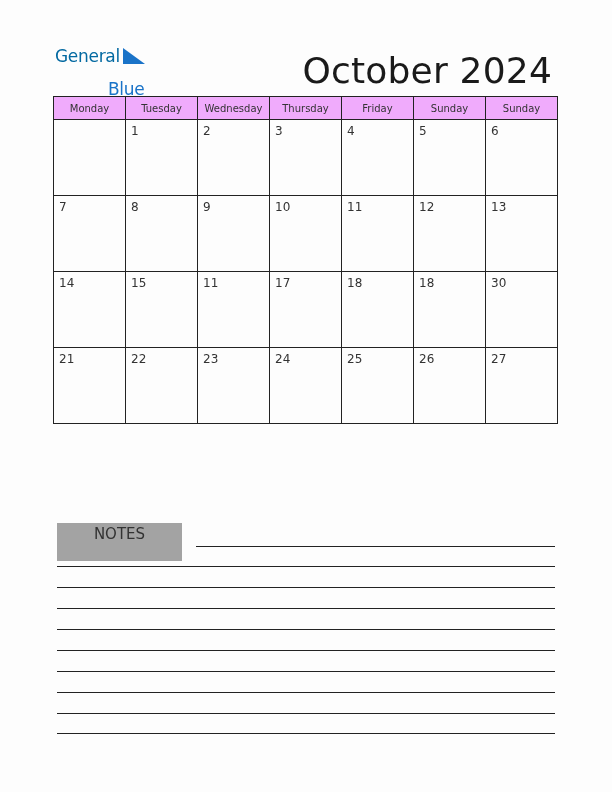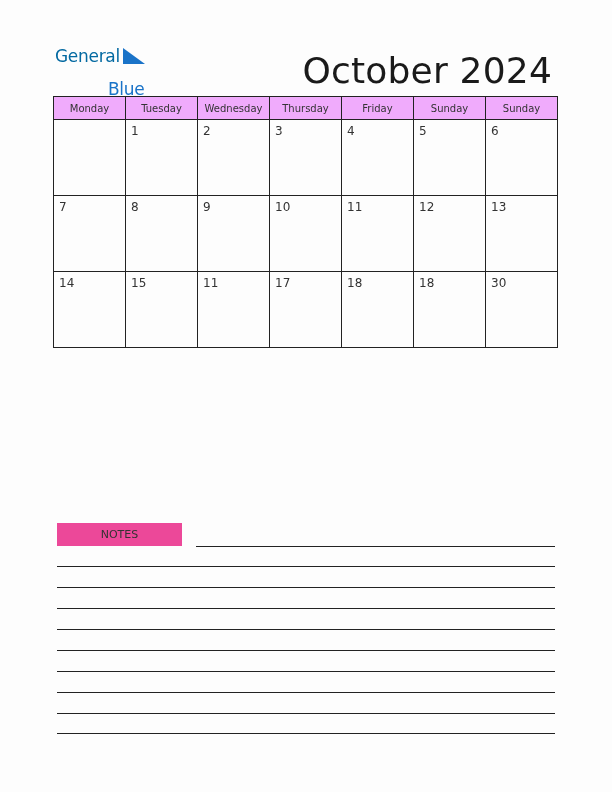--- a/index.html
+++ b/index.html
@@ -6,21 +6,21 @@
   body { width: 612px; height: 792px; background: #fdfdfd; position: relative; font-family: "DejaVu Sans", sans-serif; overflow: hidden; }
   .logo { position: absolute; left: 55px; top: 46px; width: 100px; height: 40px; }
   .logo .general { position: absolute; left: 0; top: 0; font-size: 17px; color: #0369a1; letter-spacing: -0.3px; }
   .logo .blue { position: absolute; left: 53px; top: 17px; font-size: 17px; color: #1a73c8; letter-spacing: -0.3px; margin-top: 16px; }
   .logo svg { position: absolute; left: 66px; top: 2px; }
   .title { position: absolute; right: 60px; top: 50px; font-size: 36px; color: #1a1a1a; letter-spacing: 0.2px; }
   table.cal { position: absolute; left: 53px; top: 96px; width: 505px; border-collapse: collapse; table-layout: fixed; }
   table.cal th { height: 22px; background: #f0abfc; border: 1px solid #222; font-weight: normal; font-size: 10px; color: #333; padding: 0; }
   table.cal td { height: 75px; border: 1px solid #222; vertical-align: top; padding: 0; }
   table.cal td span { display: block; padding: 4px 0 0 5px; font-size: 12px; color: #333; }
-  .notes-label { position: absolute; left: 57px; top: 523px; width: 125px; height: 23px; background: #ec4899; text-align: center; line-height: 23px; font-size: 11px; color: #333; }
+  .notes-label { position: absolute; left: 57px; top: 523px; width: 125px; height: 38px; background: #a3a3a3; text-align: center; line-height: 23px; font-size: 15px; color: #333; }
   .line { position: absolute; height: 1px; background: #222; }
 </style>
 </head>
 <body>
 
 <div class="logo">
   <span class="general">General</span>
   <svg width="24" height="16" viewBox="0 0 24 16">
       <polygon points="2,0 2,16 24,16" fill="#1a73c8"></polygon>
     </svg>
@@ -104,20 +104,43 @@
         <td>
           <span>18</span>
         </td>
         <td>
           <span>18</span>
         </td>
         <td>
           <span>30</span>
         </td>
       </tr>
+      <tr>
+        <td>
+          <span>21</span>
+        </td>
+        <td>
+          <span>22</span>
+        </td>
+        <td>
+          <span>23</span>
+        </td>
+        <td>
+          <span>24</span>
+        </td>
+        <td>
+          <span>25</span>
+        </td>
+        <td>
+          <span>26</span>
+        </td>
+        <td>
+          <span>27</span>
+        </td>
+      </tr>
     </tbody>
 </table>
 
 <div class="notes-label">NOTES</div>
 <div id="notes-lines">
     <div class="line" style="top: 546px; left: 196px; width: 359px;"></div>
     <div class="line" style="top: 566px; left: 57px; width: 498px;"></div>
     <div class="line" style="top: 587px; left: 57px; width: 498px;"></div>
     <div class="line" style="top: 608px; left: 57px; width: 498px;"></div>
     <div class="line" style="top: 629px; left: 57px; width: 498px;"></div>

